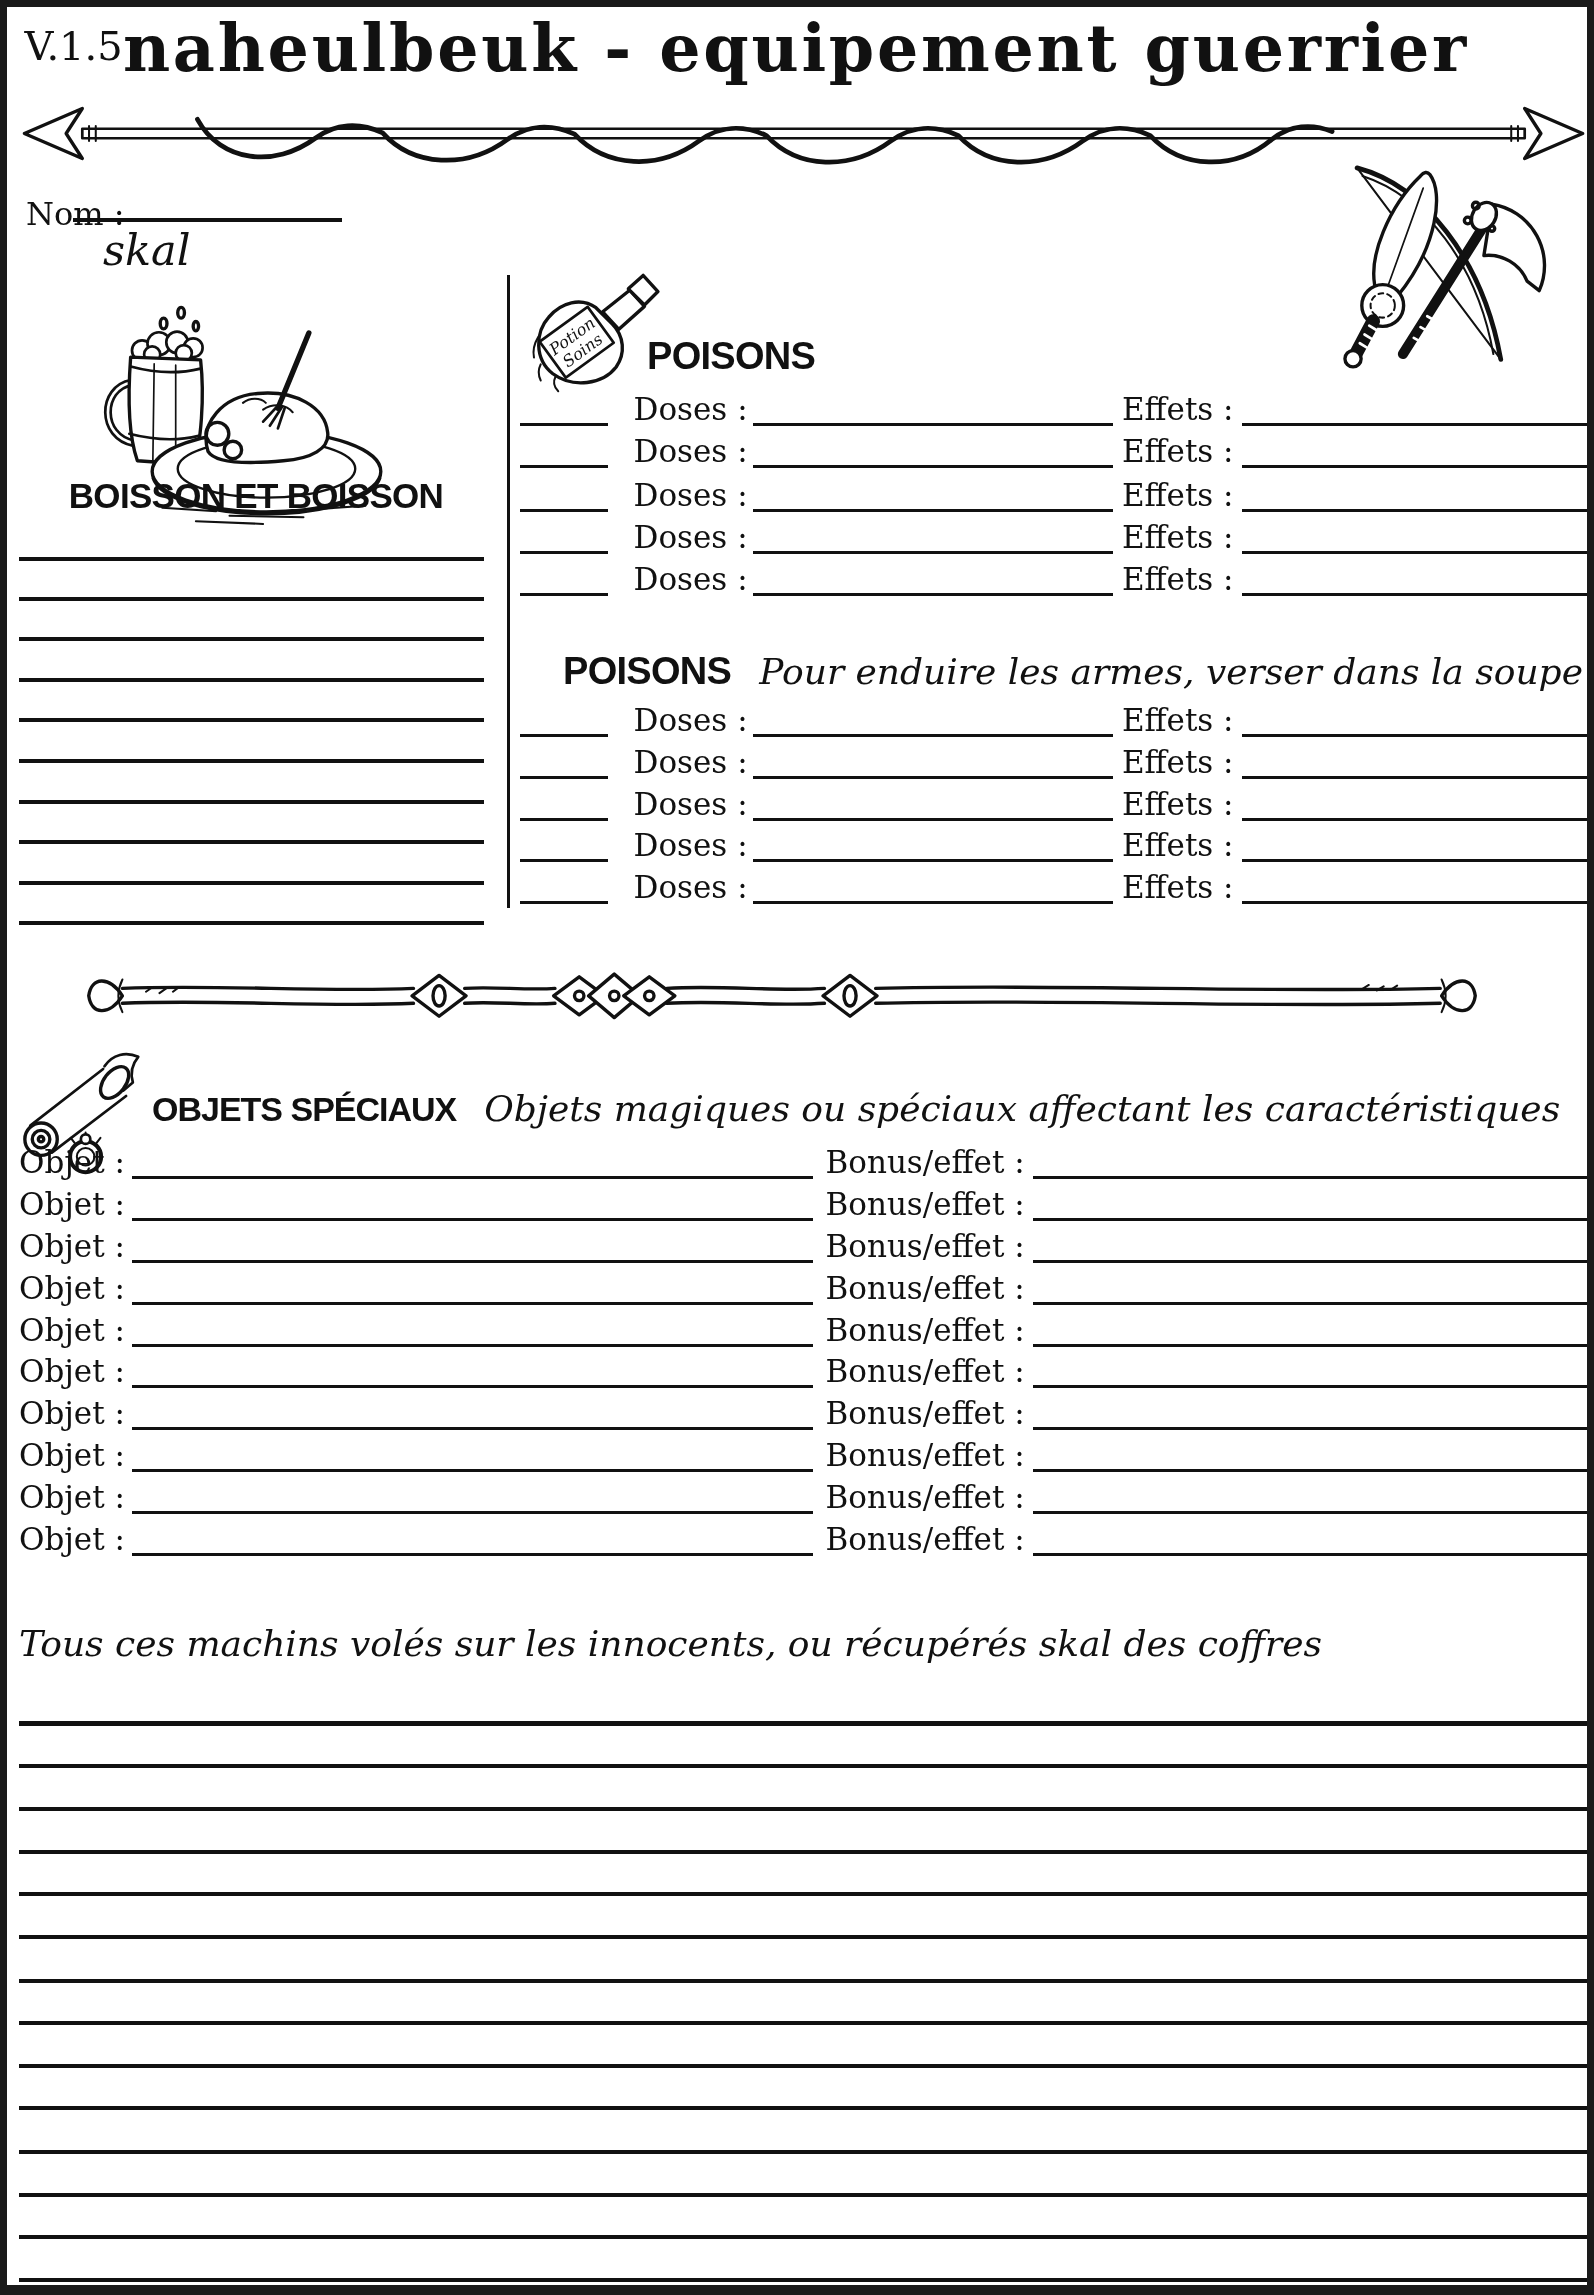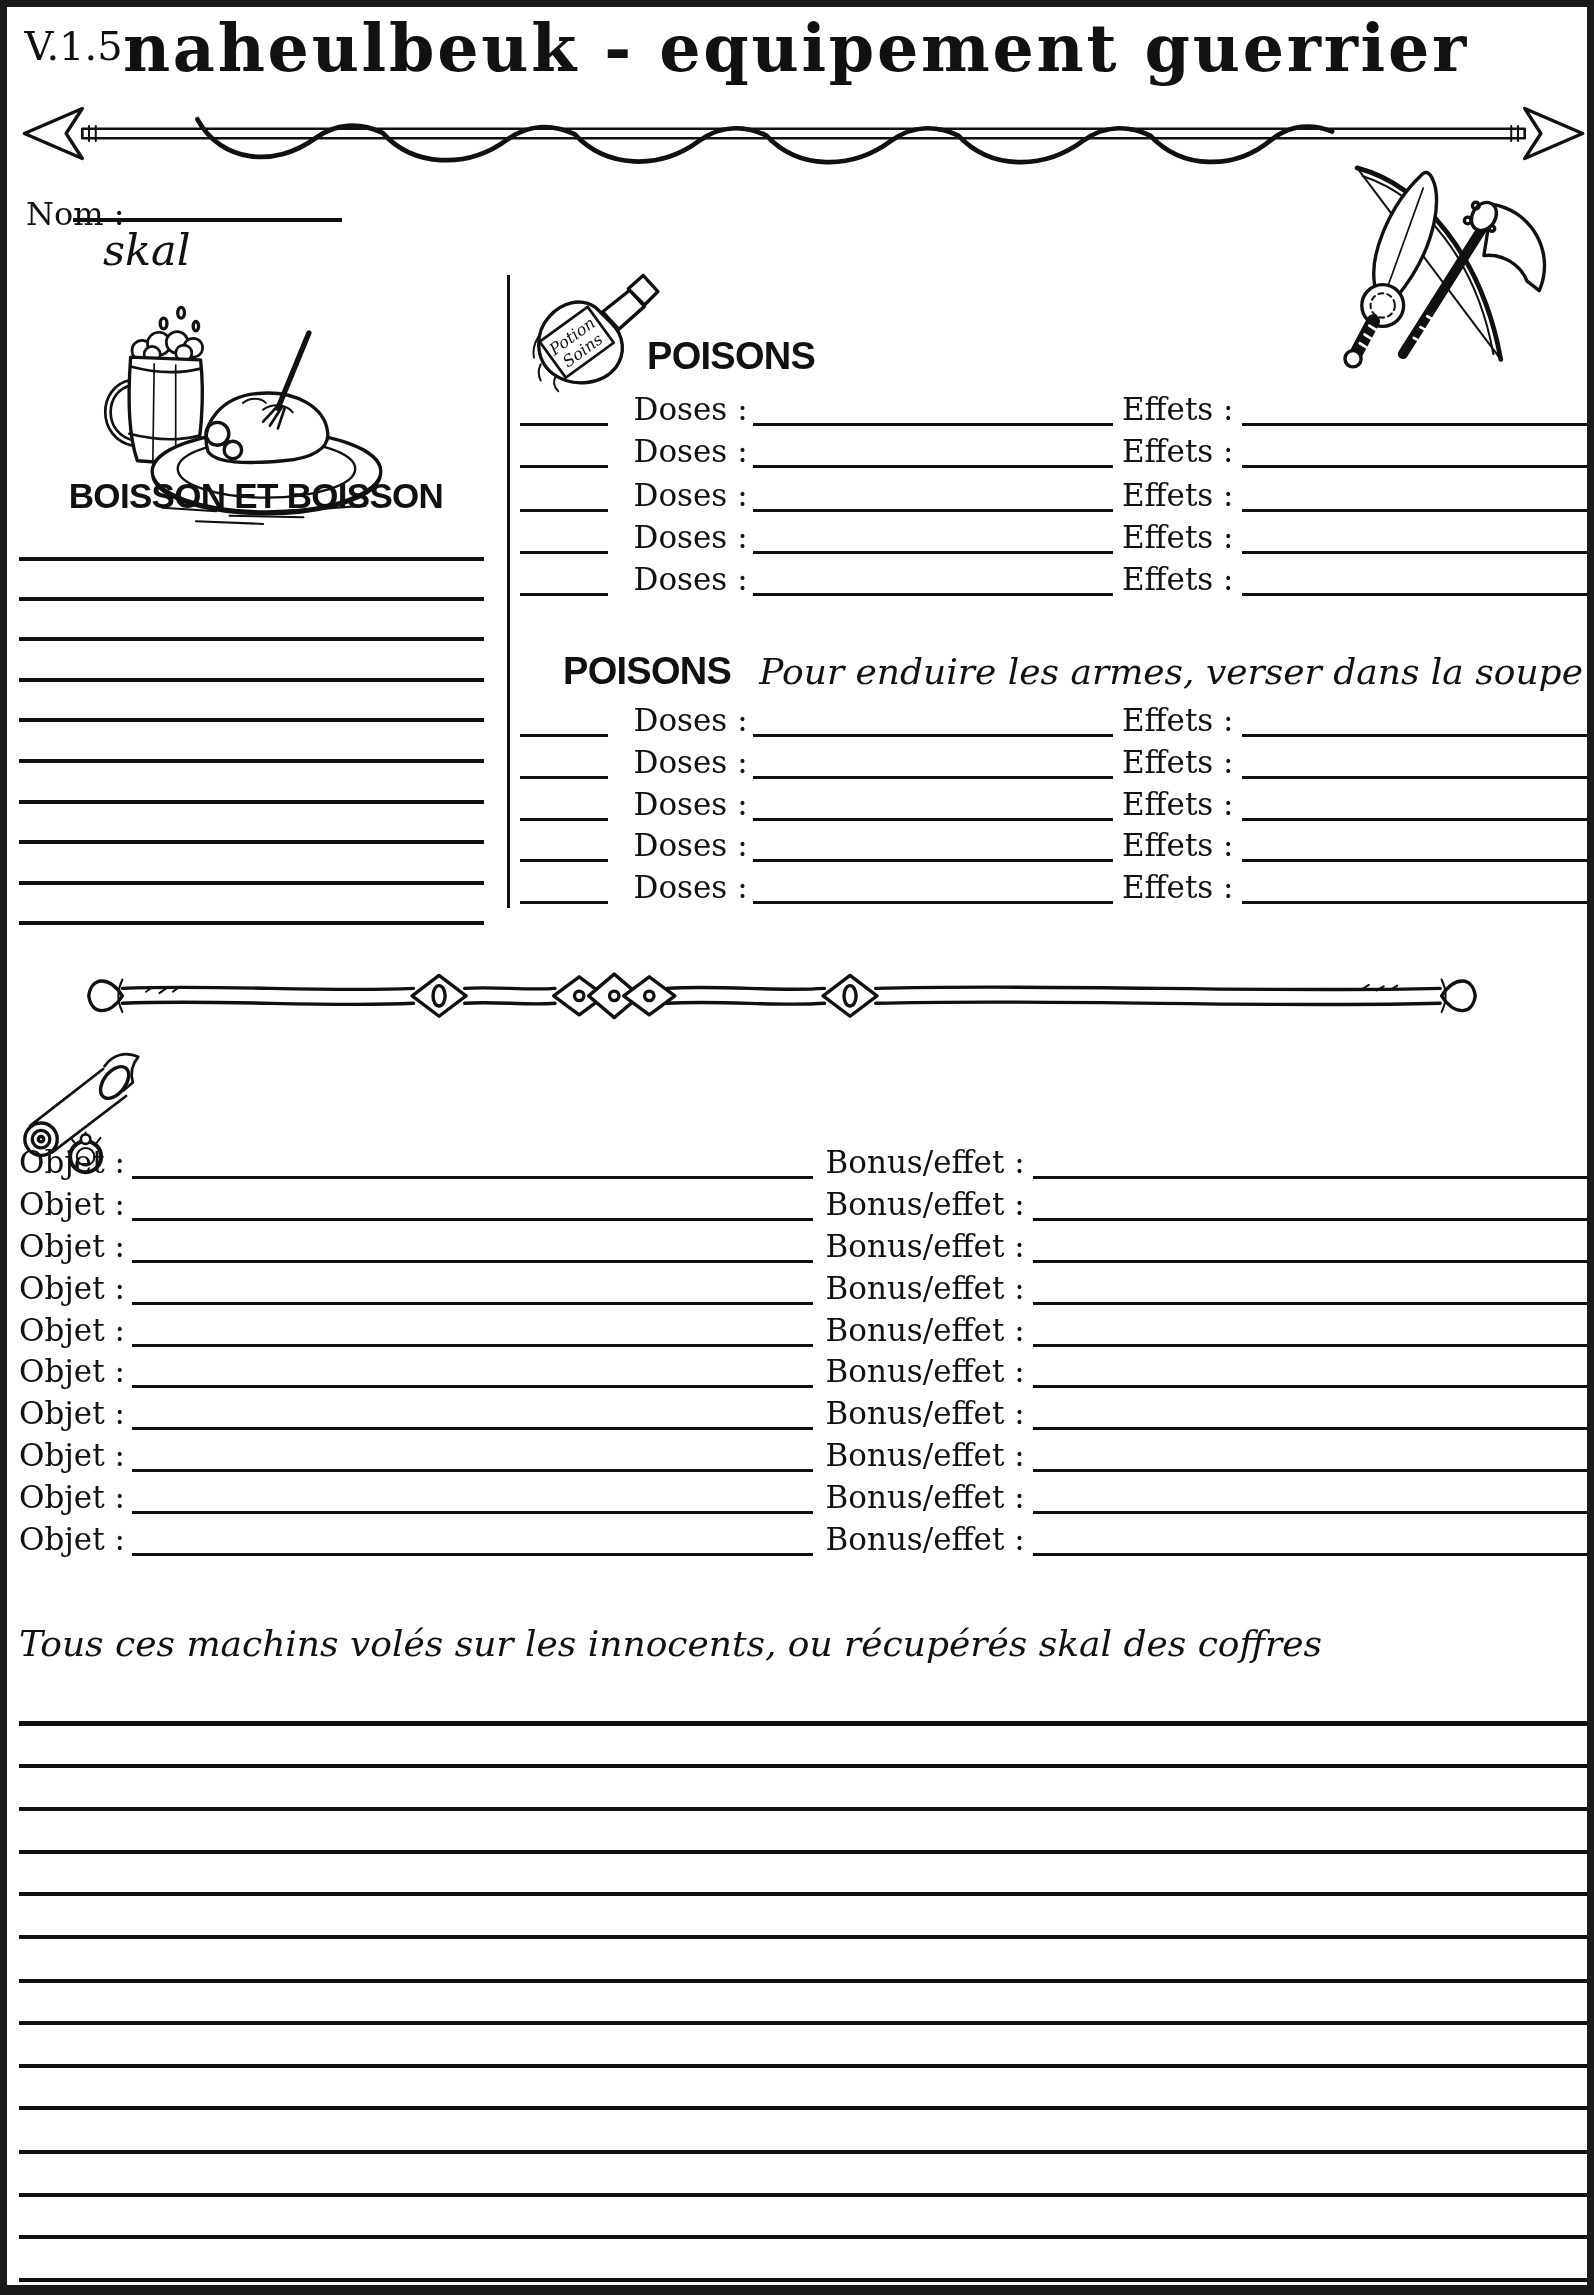--- a/index.html
+++ b/index.html
@@ -255,20 +255,24 @@
         <circle cx="46" cy="138" r="13"></circle>
         <circle cx="46" cy="138" r="4"></circle>
         <circle cx="112" cy="164" r="23" fill="#fff" stroke-width="6"></circle>
         <circle cx="112" cy="164" r="13" stroke-width="3"></circle>
         <path d="M96,144 L90,136 M112,138 L112,128 M128,144 L134,136" stroke-width="3"></path>
         <circle cx="112" cy="138" r="7" fill="#fff" stroke-width="4"></circle>
       </g>
     </svg>
   </div>
 
+  <div class="sechead" style="left:145px;top:1084px;">
+    <span class="sectitle" style="font-size:34px;letter-spacing:-1px;">OBJETS SPÉCIAUX</span>
+    <span class="subtitle">Objets magiques ou spéciaux affectant les caractéristiques</span>
+  </div>
   <div id="objet-rows" class="abs" style="left: 12px; top: 1136px; width: 1568px; height: 458px;">
       <div class="fillrow" style="top: 0px; left: 0px; right: 0px;">
         <span class="lbl">Objet :</span>
         <div class="fl" style="flex: 1.23 1 0%; margin: 0px 12px 0px 6.7px;"></div>
         <span class="lbl">Bonus/effet :</span>
         <div class="fl" style="flex: 1 1 0%; margin-left: 8px;"></div>
       </div>
       <div class="fillrow" style="top: 42px; left: 0px; right: 0px;">
         <span class="lbl">Objet :</span>
         <div class="fl" style="flex: 1.23 1 0%; margin: 0px 12px 0px 6.7px;"></div>

